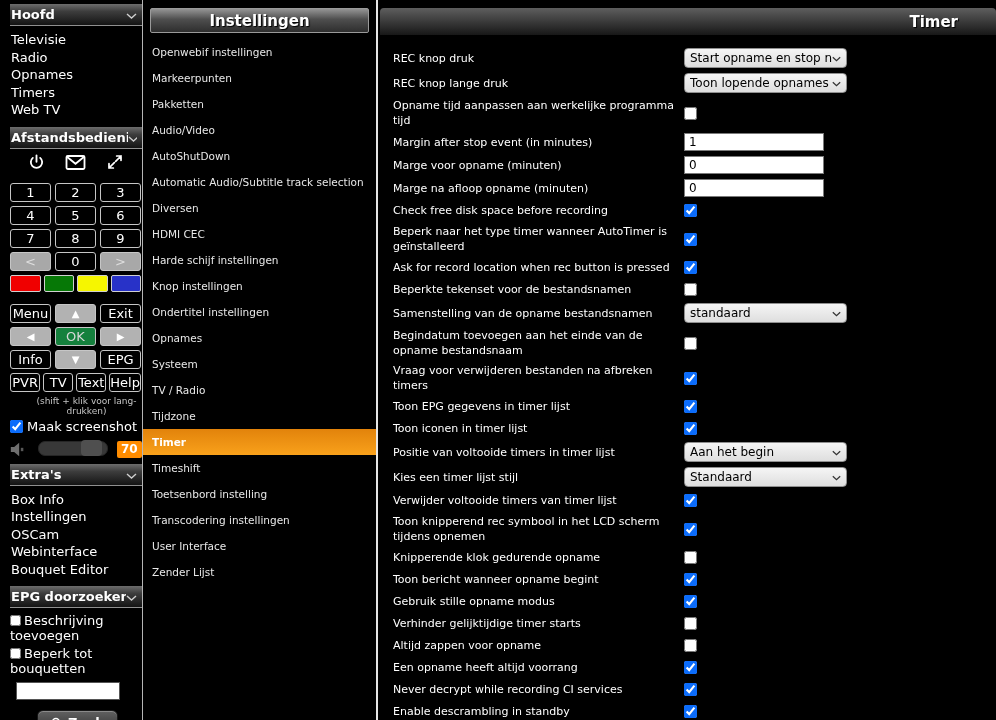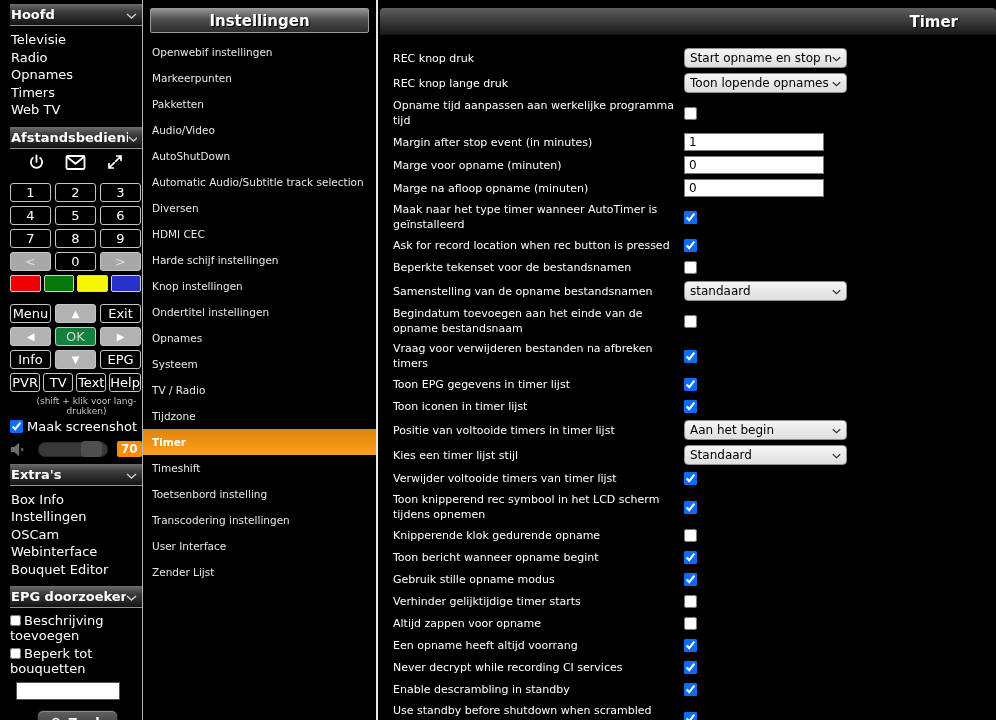--- a/index.html
+++ b/index.html
@@ -26,21 +26,21 @@
   .rbtn.gray{background:#a8a8a8;color:#dedede;}
   .rbtn.arrow{background:#b2b2b2;color:#fff;font-size:10px;}
   .rbtn.ok{background:#15803d;color:#d8d8d8;}
   .cbtn{height:15px;border:1px solid #d0d0d0;border-radius:2px;cursor:pointer;}
   .gap{height:8px;}
 
   .hint{font-size:9px;color:#c4c4c4;text-align:center;margin:4px 0 3px;padding-left:18px;}
   .shot-row{display:flex;align-items:center;gap:4px;font-size:13px;cursor:pointer;}
   input[type=checkbox]{width:13px;height:13px;margin:0;accent-color:var(--cb-blue,#0b6cfb);}
 
-  .vol-row{display:flex;align-items:center;margin:7px 0 6px;}
+  .vol-row{display:flex;margin:7px 0 6px;}
   .vol-track{width:68px;height:13px;background:#383838;border-radius:7px;position:relative;
              margin-left:8px;border:1px solid #262626;cursor:pointer;}
   .vol-thumb{position:absolute;top:-2px;width:21px;height:16px;background:#4f4f4f;border-radius:4px;}
   .vol-badge{margin-left:9px;background:var(--badge-orange,#ff8c00);color:#fff;font-weight:bold;
              font-size:12px;padding:1px 4px;border-radius:2px;}
 
   .epg-cb{font-size:13px;line-height:15px;margin-bottom:3px;cursor:pointer;}
   .epg-cb input{width:11px;height:11px;vertical-align:-1px;margin-right:3px;}
   .search-input{display:block;width:104px;height:18px;margin:6px 0 2px 6px;border:1px solid #555;
                 background:#fff;box-sizing:border-box;font-size:12px;color:#000;font-family:inherit;}
@@ -273,21 +273,25 @@
         </div>
         <div class="srow">
           <div class="lbl">Marge voor opname (minuten)</div>
           <input class="txt" type="text" value="0" style="">
         </div>
         <div class="srow">
           <div class="lbl">Marge na afloop opname (minuten)</div>
           <input class="txt" type="text" value="0" style="">
         </div>
         <div class="srow">
-          <div class="lbl">Maak naar het type timer wanneer AutoTimer is geïnstalleerd</div>
+          <div class="lbl">Check free disk space before recording</div>
+          <input type="checkbox" checked="" style="">
+        </div>
+        <div class="srow">
+          <div class="lbl">Beperk naar het type timer wanneer AutoTimer is geïnstalleerd</div>
           <input type="checkbox" checked="" style="">
         </div>
         <div class="srow">
           <div class="lbl">Ask for record location when rec button is pressed</div>
           <input type="checkbox" checked="" style="">
         </div>
         <div class="srow">
           <div class="lbl">Beperkte tekenset voor de bestandsnamen</div>
           <input type="checkbox" style="">
         </div>

